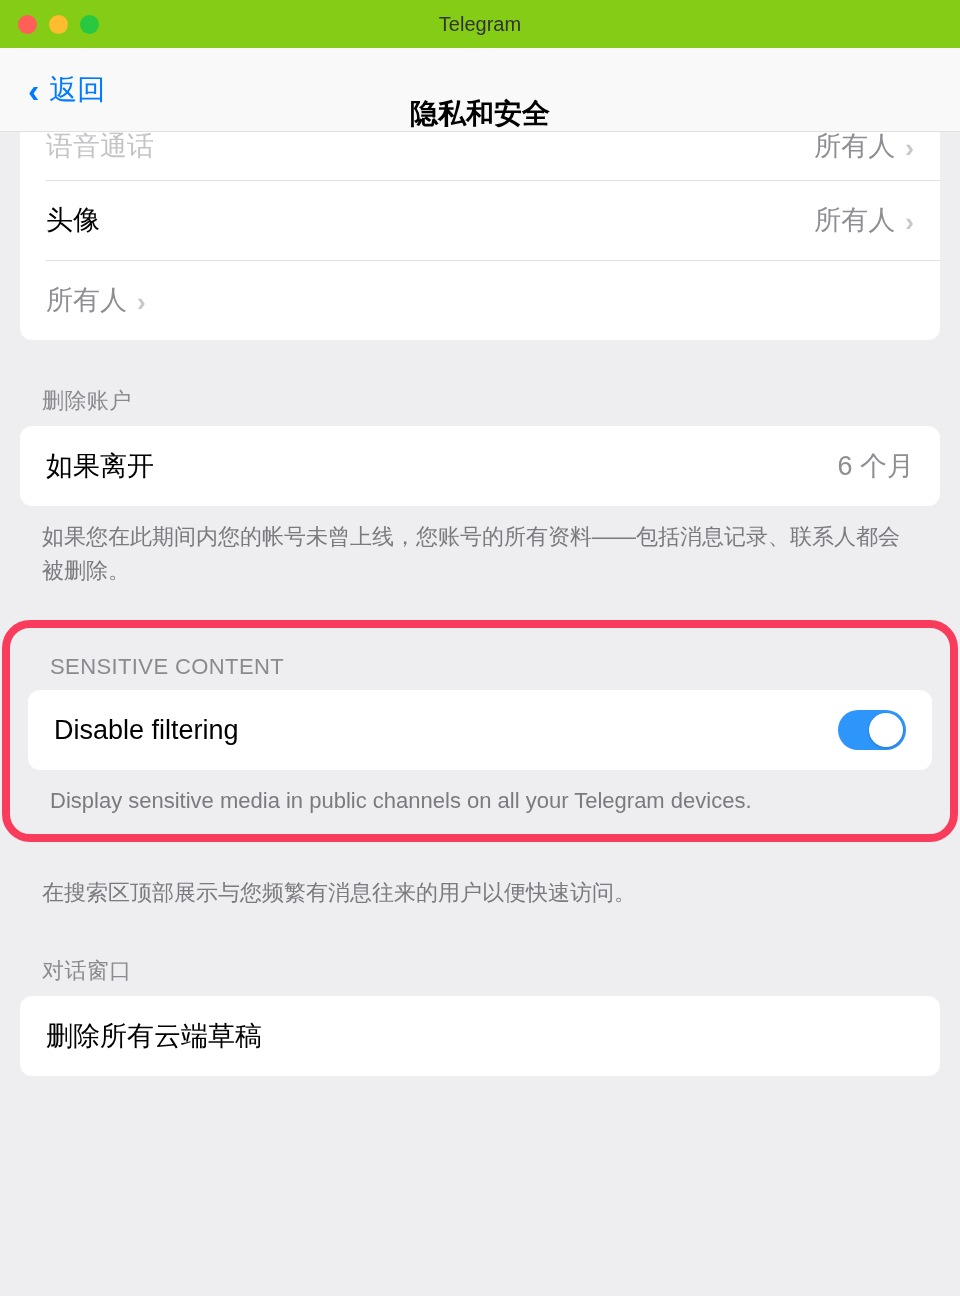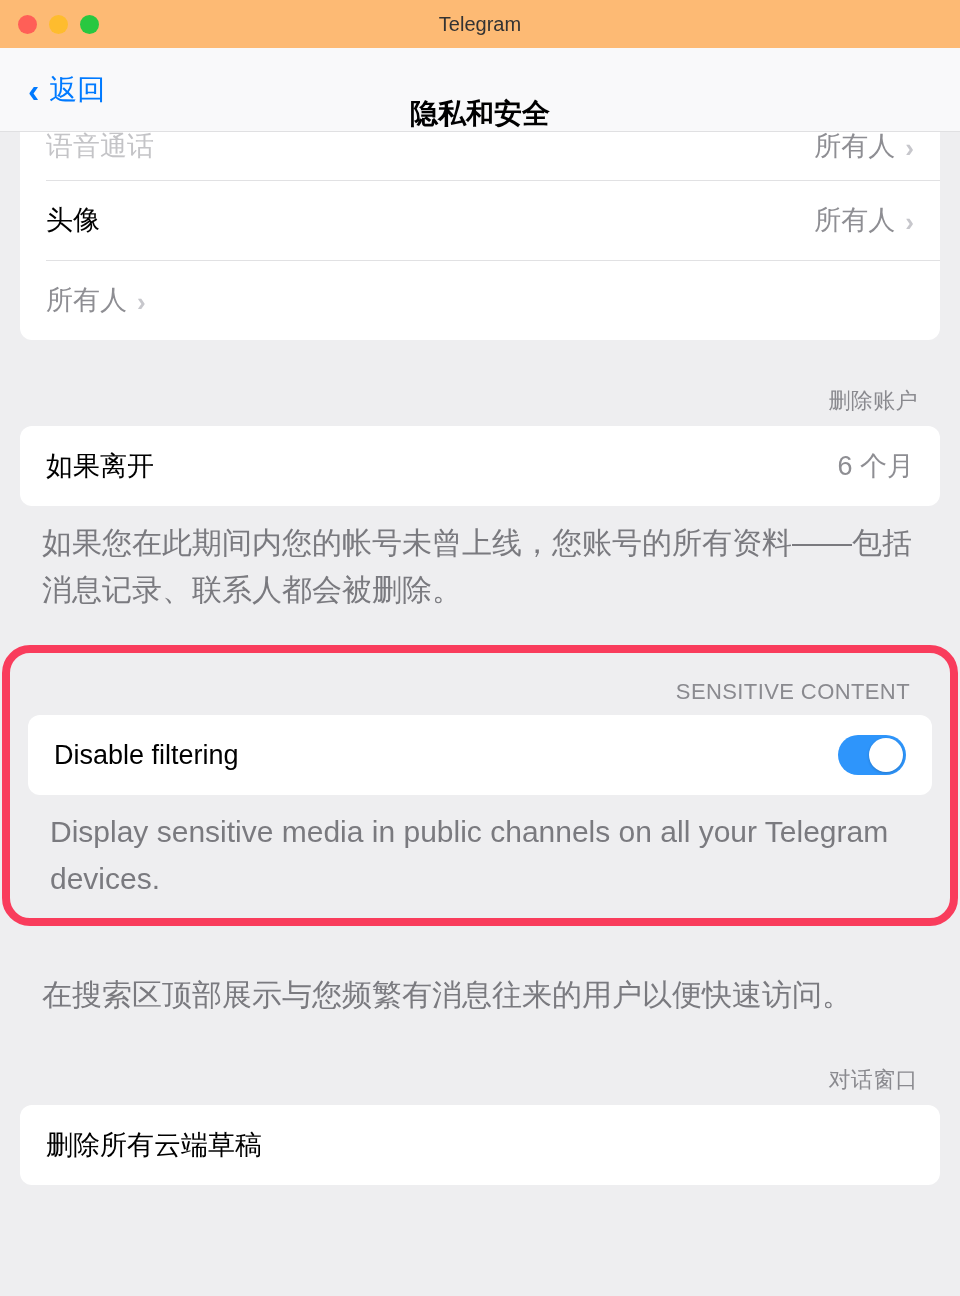--- a/index.html
+++ b/index.html
@@ -9,21 +9,21 @@
       font-family: -apple-system, BlinkMacSystemFont, "Segoe UI", Helvetica, Arial, sans-serif;
     }
     body {
       background: #eeeef0;
       width: 960px;
       height: 1296px;
       overflow: hidden;
     }
     .titlebar {
       height: 48px;
-      background: #fdba74;
+      background: #84cc16;
       display: flex;
       align-items: center;
       padding: 0 18px;
       position: relative;
     }
     .traffic-lights {
       display: flex;
       gap: 12px;
     }
     .traffic-light {
@@ -79,24 +79,23 @@
       overflow: auto;
     }
     .section {
       margin-bottom: 32px;
     }
     .section-header {
       font-size: 22px;
       color: #8a8a8f;
       padding: 14px 22px 10px;
       letter-spacing: 0.4px;
-      text-align: right;
     }
     .section-footer {
-      font-size: 30px;
+      font-size: 22px;
       color: #7a7a7f;
       padding: 14px 22px 0;
       line-height: 1.55;
     }
     .card {
       background: #fff;
       border-radius: 12px;
       overflow: hidden;
     }
     .row {
@@ -153,21 +152,21 @@
       width: 34px;
       height: 34px;
       background: #fff;
       border-radius: 50%;
       box-shadow: 0 1px 3px rgba(0,0,0,0.2);
     }
     .highlight-box {
       border: 8px solid #f93c5c;
       border-radius: 28px;
       padding: 12px 18px 16px;
-      margin: 0 -18px 32px;
+      margin: 0 -18px 20px;
     }
     .highlight-box .section-header {
       padding-left: 22px;
       padding-right: 22px;
     }
     .highlight-box .section-footer {
       padding-left: 22px;
       padding-right: 22px;
     }
     .first-card-partial {

